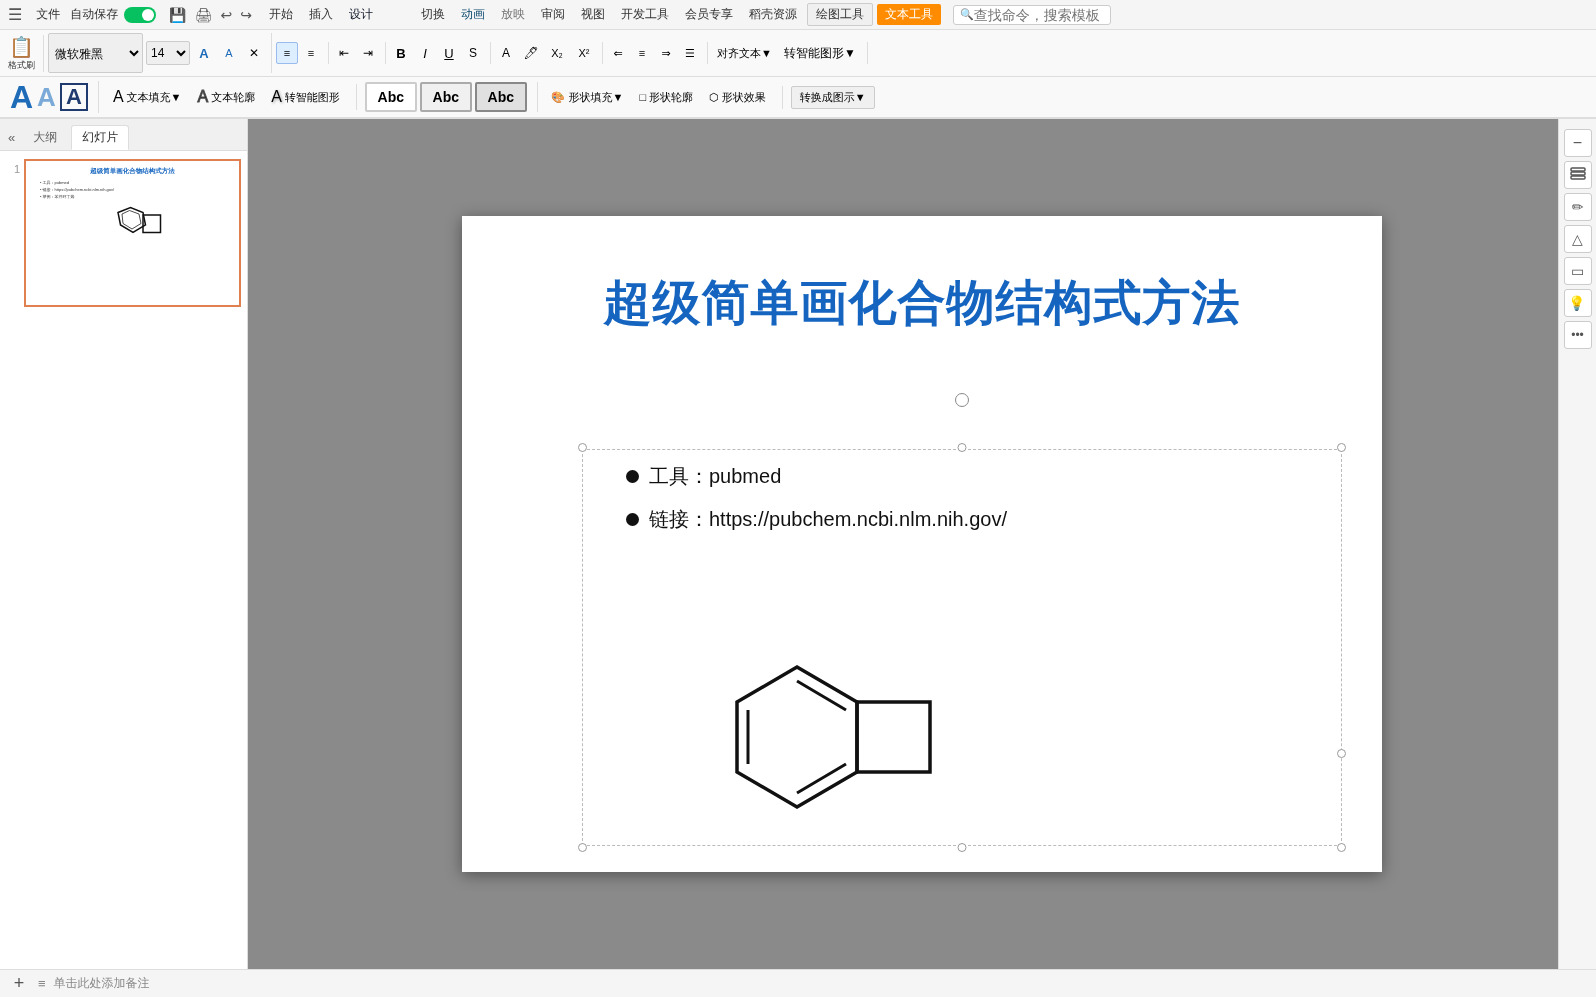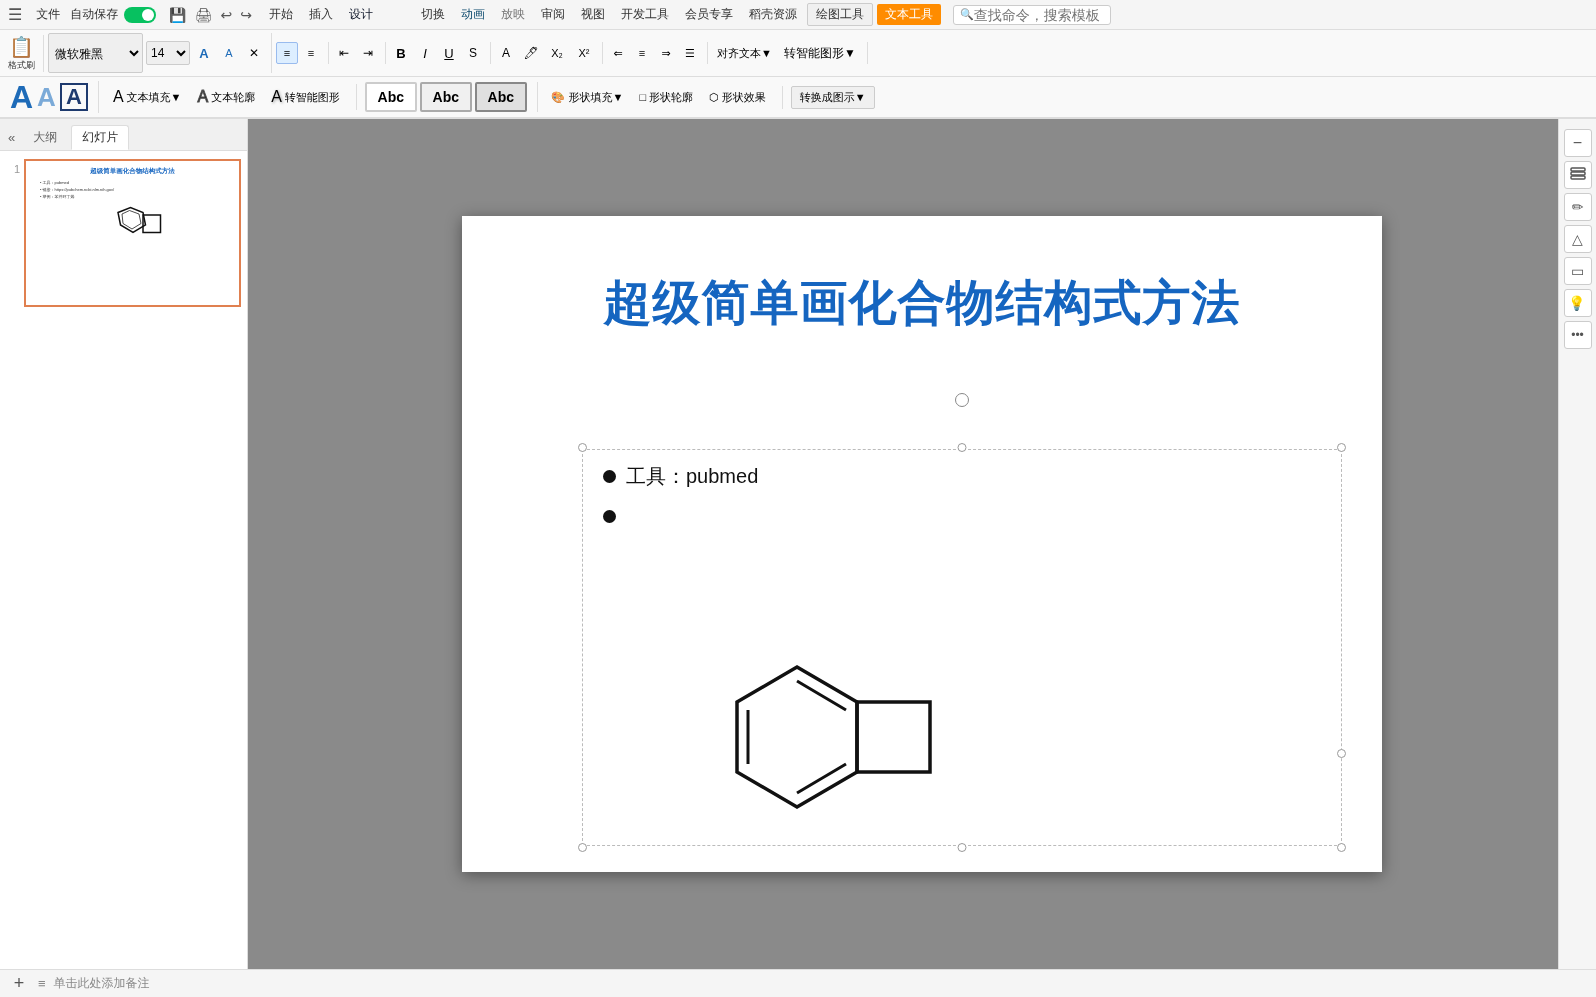--- a/index.html
+++ b/index.html
@@ -191,27 +191,28 @@
 
         <div style="position:absolute; top:22px; left:-4px; width:9px; height:9px; border:1.5px solid #999; border-radius:50%; background:white; cursor:nwse-resize; z-index:10;"></div>
         <div style="position:absolute; top:22px; left:50%; transform:translateX(-50%); width:9px; height:9px; border:1.5px solid #999; border-radius:50%; background:white; cursor:ns-resize; z-index:10;"></div>
         <div style="position:absolute; top:22px; right:-4px; width:9px; height:9px; border:1.5px solid #999; border-radius:50%; background:white; cursor:nesw-resize; z-index:10;"></div>
         <div style="position:absolute; bottom:0px; left:-4px; width:9px; height:9px; border:1.5px solid #999; border-radius:50%; background:white; cursor:nesw-resize; z-index:10;"></div>
         <div style="position:absolute; bottom:0px; left:50%; transform:translateX(-50%); width:9px; height:9px; border:1.5px solid #999; border-radius:50%; background:white; cursor:ns-resize; z-index:10;"></div>
         <div style="position:absolute; bottom:0px; right:-4px; width:9px; height:9px; border:1.5px solid #999; border-radius:50%; background:white; cursor:nwse-resize; z-index:10;"></div>
 
         <div style="position:absolute; top:28px; left:0; right:0; bottom:6px; border:1.5px dashed #bbb; pointer-events:none;"></div>
 
-        <div style="position:absolute; top:42px; left:21px; right:10px;">
+        <div style="position:absolute; top:42px; left:44px; right:10px;">
           <div style="display:flex; align-items:baseline; gap:10px; font-size:20px; color:#111; margin-bottom:16px; font-family:'Microsoft YaHei', sans-serif;">
             <span style="width:13px; height:13px; background:#111; border-radius:50%; flex-shrink:0; display:inline-block; margin-top:4px;"></span>
             <span><span>工具：</span><span>pubmed</span></span>
           </div>
           <div style="display:flex; align-items:baseline; gap:10px; font-size:20px; color:#111; margin-bottom:16px; font-family:'Microsoft YaHei', sans-serif;">
             <span style="width:13px; height:13px; background:#111; border-radius:50%; flex-shrink:0; display:inline-block; margin-top:4px;"></span>
+            <span><span>链接：</span><span>https://pubchem.ncbi.nlm.nih.gov/</span></span>
           </div>
         </div>
 
         <div style="position:absolute; bottom:20px; left:130px; width:230px; height:195px;">
           <svg viewBox="0 0 230 195" width="230" height="195">
 
             <polygon points="85,30 145,65 145,135 85,170 25,135 25,65" fill="none" stroke="#111" stroke-width="3.5"></polygon>
 
             <line x1="85" y1="44" x2="134" y2="73" stroke="#111" stroke-width="3"></line>
             <line x1="85" y1="156" x2="134" y2="127" stroke="#111" stroke-width="3"></line>

